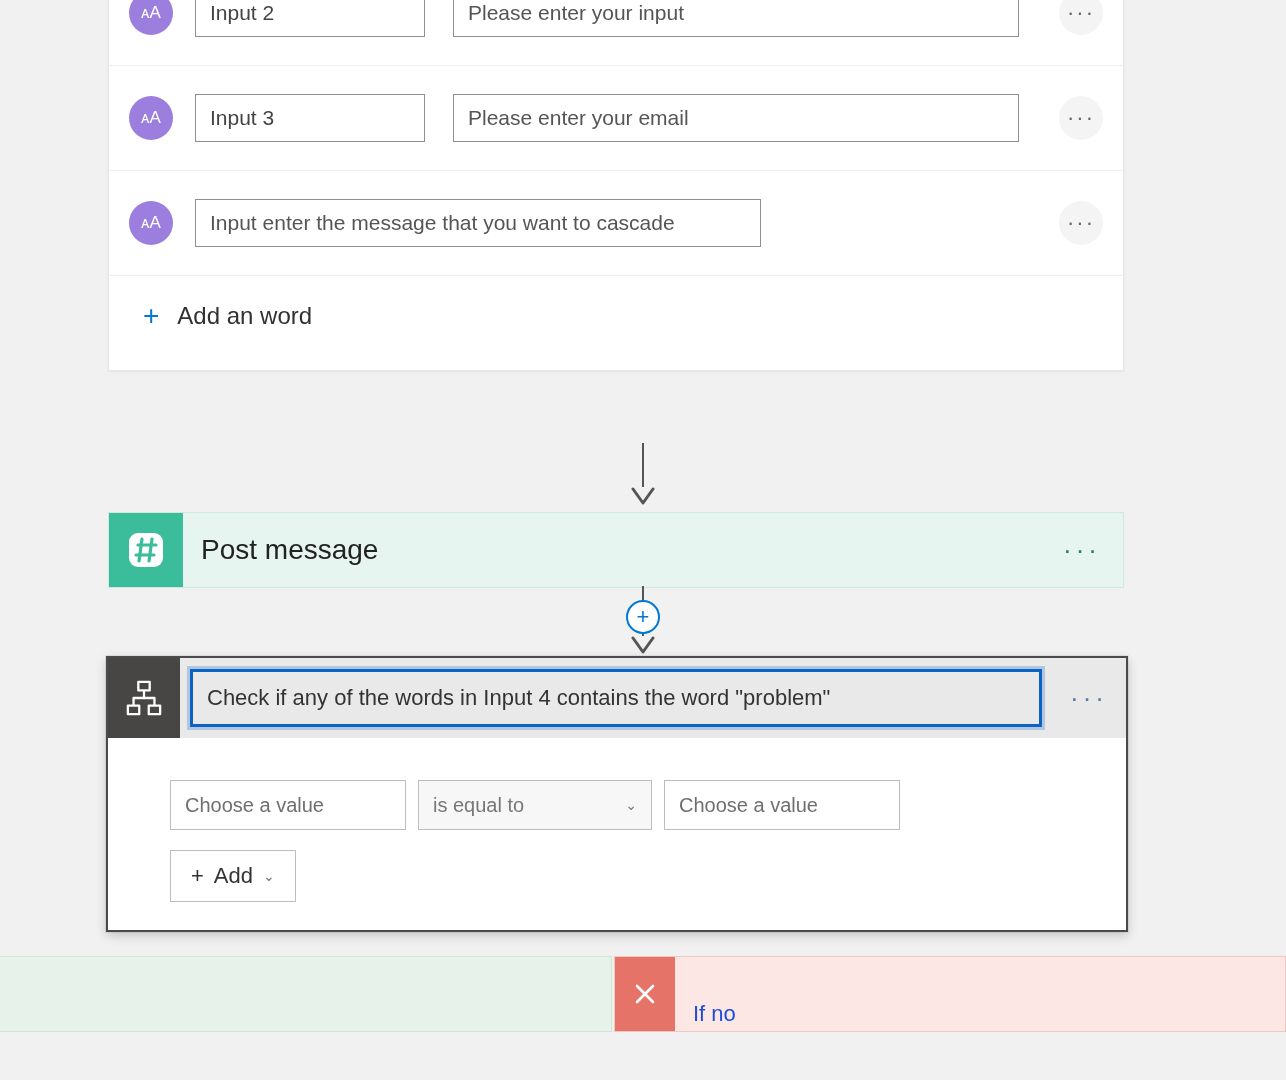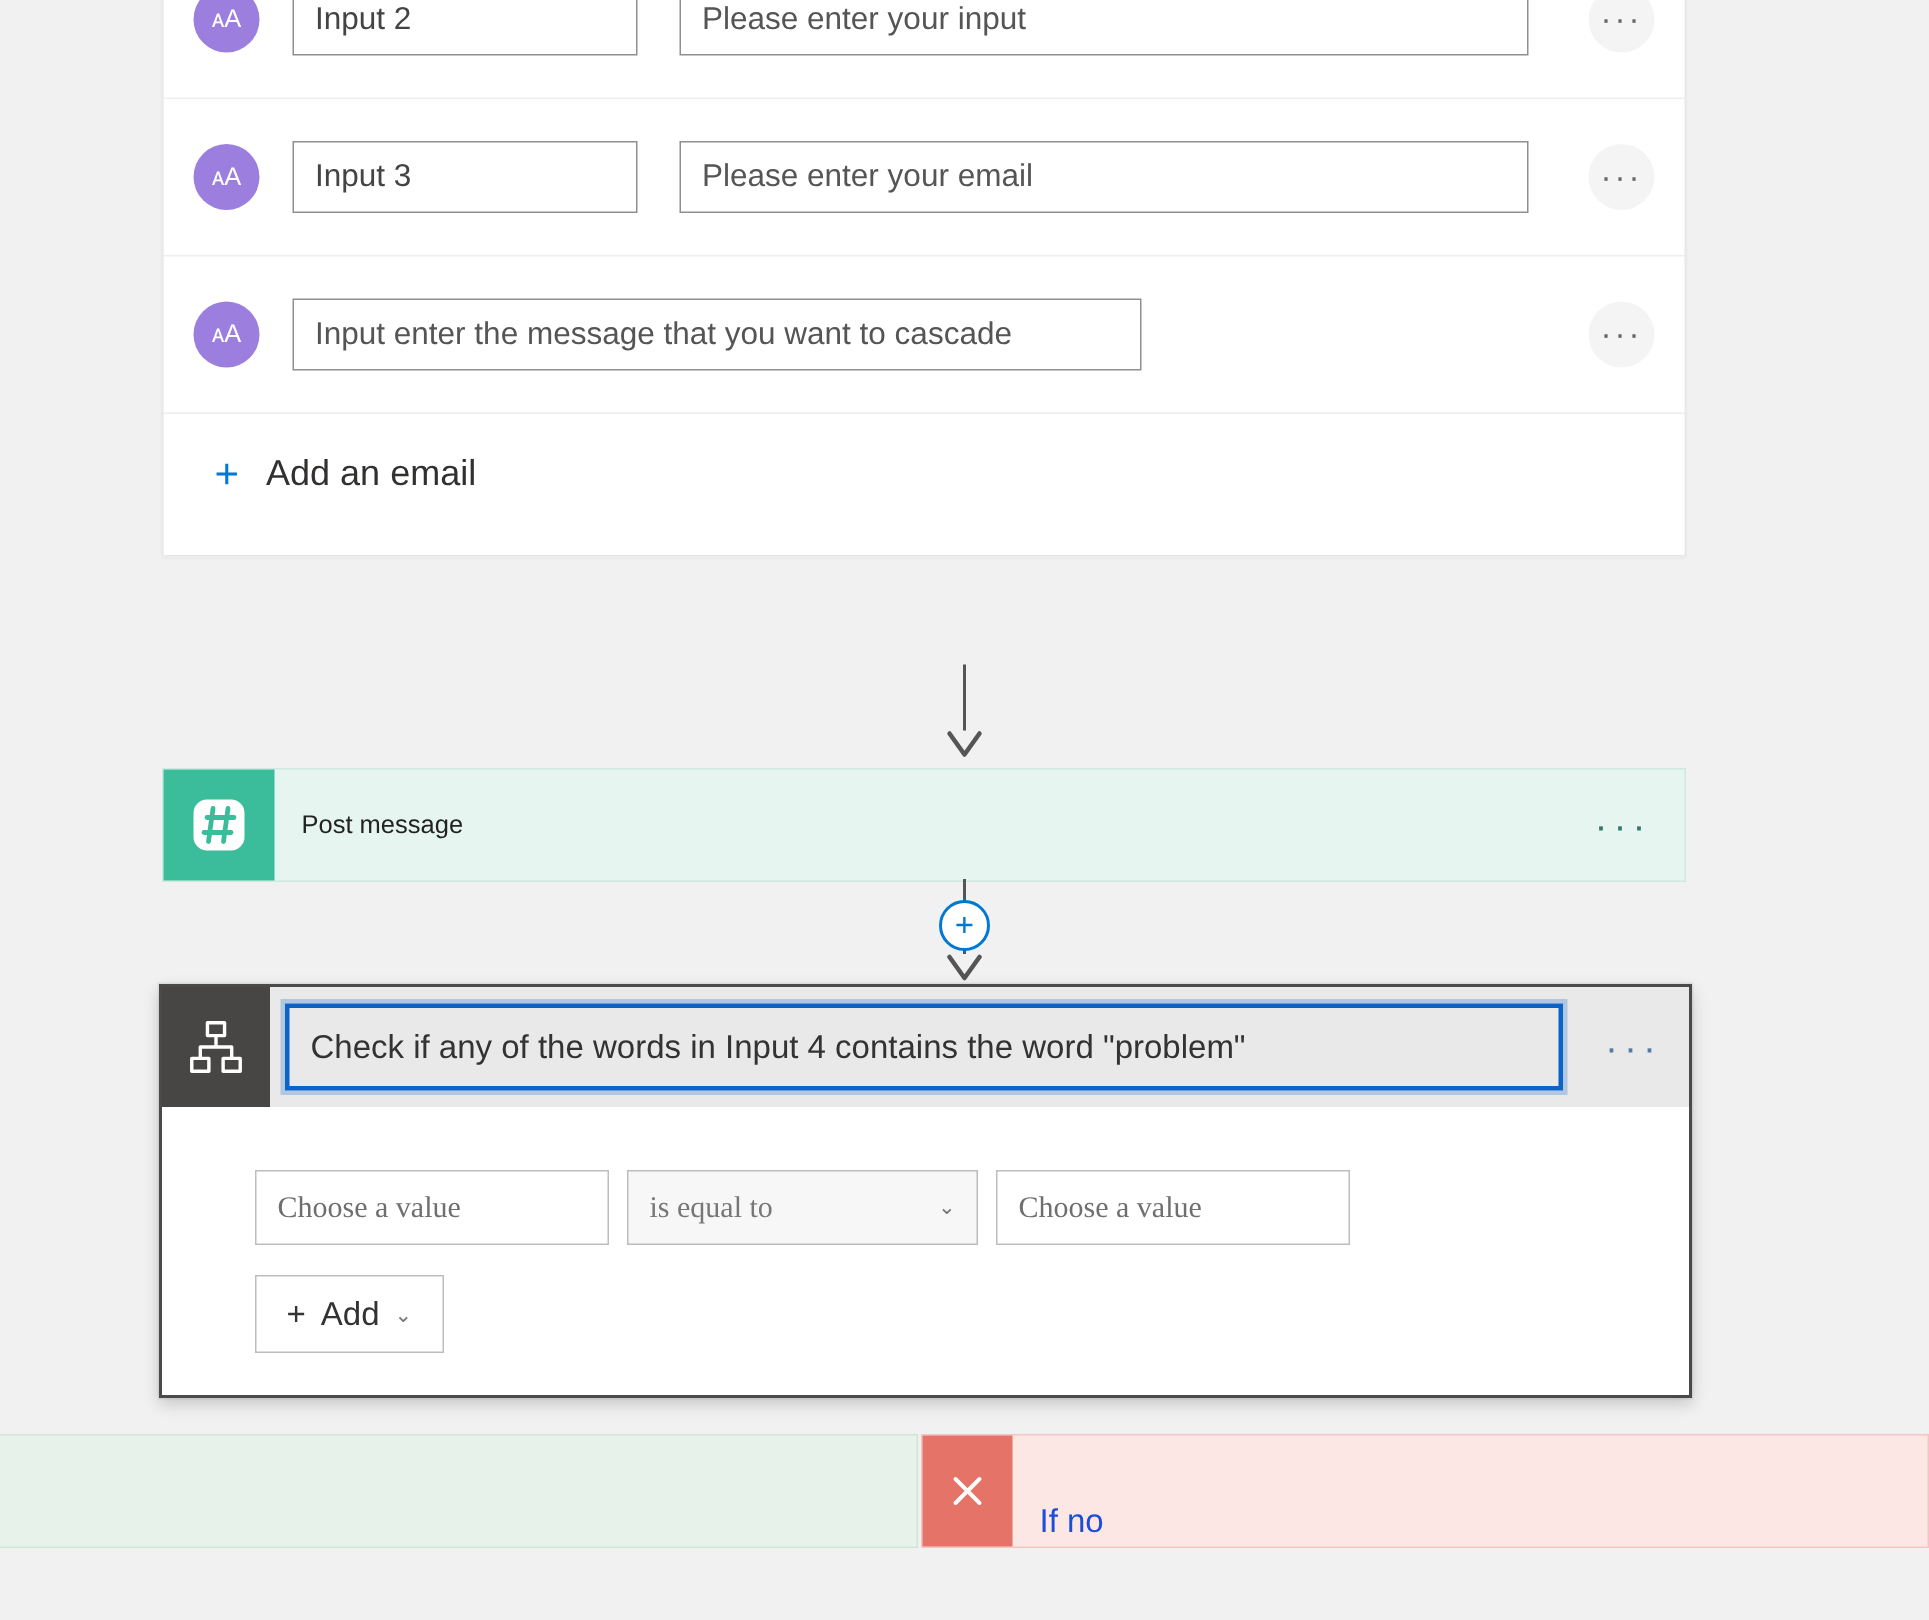--- a/index.html
+++ b/index.html
@@ -143,21 +143,21 @@
   }
   .post-icon {
     width: 74px;
     height: 74px;
     background: #3bbd9b;
     display: flex;
     align-items: center;
     justify-content: center;
   }
   .post-label {
-    font-size: 17px;
+    font-size: 28px;
     color: #222;
     padding-left: 18px;
   }
   .card-more {
     margin-left: auto;
     margin-right: 22px;
     color: #2e7d6a;
     font-size: 26px;
     letter-spacing: 4px;
   }
@@ -222,21 +222,20 @@
   }
   .val-box, .op-box {
     height: 48px;
     border: 1.5px solid #bdbdbd;
     display: flex;
     align-items: center;
     padding: 0 14px;
     font-size: 20px;
     color: #6f6f6f;
     background: #fff;
-    font-family: Liberation Serif, serif;
   }
   .val-box { width: 206px; }
   .op-box  { width: 204px; background: #f7f7f7; color:#777; justify-content: space-between; }
   .val-box2 { width: 206px; }
   .add-btn {
     display: inline-flex;
     align-items: center;
     gap: 10px;
     height: 50px;
     border: 1.5px solid #bdbdbd;
@@ -324,21 +323,21 @@
           <span>ᴀA</span>
         </div>
       <div class="placeholder-box">
           <span>Input enter the message that you want to cascade</span>
         </div>
       <div class="row-more">···</div>
     </div>
 
     <div class="add-input-row">
       <span class="add-plus">+</span>
-      <span>Add an email</span>
+      <span>Add an word</span>
     </div>
   </div>
 
   <div class="arrow" style="top:443px;">
     <div class="arrow-line" style="height:44px;"></div>
     <div class="arrow-head">
       <svg width="24" height="20" viewBox="0 0 24 20">
           <path d="M2 2 L12 16 L22 2" fill="none" stroke="#555" stroke-width="3" stroke-linecap="round" stroke-linejoin="round"></path>
         </svg>
     </div>

